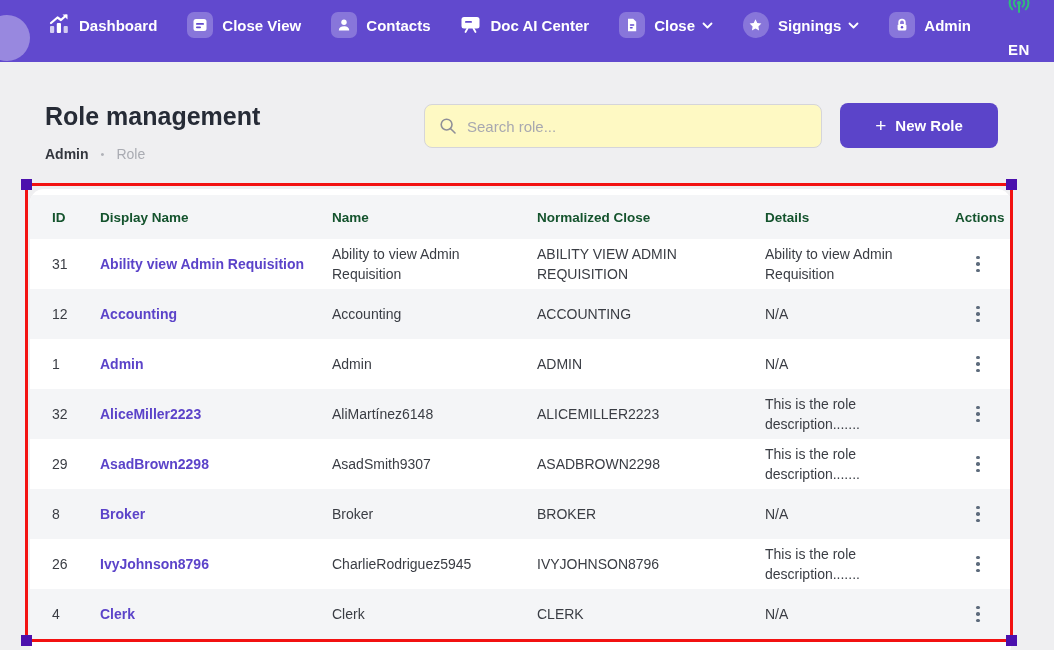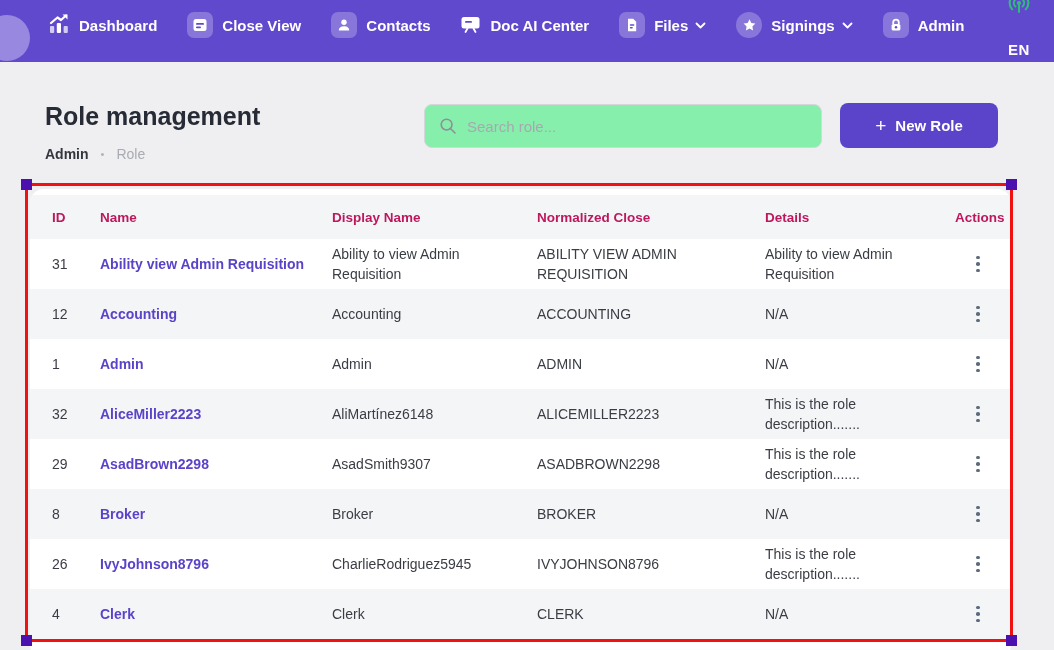--- a/index.html
+++ b/index.html
@@ -42,21 +42,21 @@
     padding:40px 56px 0 45px;
   }
   .title-block { flex:1 1 auto; }
   .page-title { font-size:25px; font-weight:700; color:#262b36; line-height:28px; }
   .breadcrumb { display:flex; align-items:center; gap:12px; margin-top:16px; font-size:14px; }
   .crumb-current { color:#33363e; font-weight:600; }
   .crumb-sep { color:#b0b2b8; font-size:11px; }
   .crumb-parent { color:#a9abb2; font-weight:500; }
 
   .search-box {
-    width:398px; height:44px; background:#86efac;
+    width:398px; height:44px; background:#fef9c3;
     border:1px solid #d5d5da; border-radius:8px;
     display:flex; align-items:center; gap:10px; padding:0 14px;
     margin:2px 18px 0 0;
   }
   .search-box input {
     border:none; outline:none; flex:1; font-size:15px;
     font-family:"Liberation Sans", sans-serif; color:#3a3d44; background:transparent;
   }
   .search-box input::placeholder { color:#a8a8b0; }
 
@@ -70,21 +70,21 @@
   .plus-glyph { font-size:19px; font-weight:400; line-height:1; }
 
   
   .table-card {
     position:absolute; left:30px; top:189px; width:981px; height:470px;
     background:#fff; border-radius:14px; overflow:hidden;
   }
   .tgrid { display:grid; grid-template-columns:70px 232px 205px 228px 190px 1fr; align-items:center; }
   .thead {
     height:44px; background:#f4f5f7; margin:6px 0 0 0;
-    font-size:13.5px; font-weight:700; color:#be185d;
+    font-size:13.5px; font-weight:700; color:#14532d;
   }
   .th { padding-right:10px; }
   .th.first { padding-left:22px; }
   .th.last { text-align:right; padding-right:10px; }
   .trow { height:50px; font-size:14px; color:#3a3d44; }
   .trow.alt { background:#f4f5f7; }
   .cell { padding-right:14px; line-height:20px; }
   .cell.first { padding-left:22px; }
   .cell-name a, .cell-name span {
     color:#5b43c9; font-weight:700; text-decoration:none; cursor:pointer;
@@ -164,21 +164,21 @@
     </div>
 
     <div class="nav-item">
       <span class="icon-bg">
         <svg width="16" height="16" viewBox="0 0 16 16">
           <path d="M4 1.8 h5.2 l3 3 v9.4 h-8.2 z" fill="#fff"></path>
           <rect x="5.8" y="7.2" width="4.6" height="1.5" rx=".75" fill="#6149ce"></rect>
           <rect x="5.8" y="10" width="3" height="1.5" rx=".75" fill="#6149ce"></rect>
         </svg>
       </span>
-      <span>Files</span>
+      <span>Close</span>
       <span class="chev">
         <svg width="11" height="7" viewBox="0 0 11 7">
             <path d="M1.5 1.5 L5.5 5.5 L9.5 1.5" stroke="#fff" stroke-width="1.8" fill="none" stroke-linecap="round" stroke-linejoin="round"></path>
           </svg>
       </span>
     </div>
 
     <div class="nav-item">
       <span class="icon-bg round">
         <svg width="15" height="15" viewBox="0 0 15 15">
@@ -244,22 +244,22 @@
   <button class="new-role-btn">
     <span class="plus-glyph">+</span>
     <span>New Role</span>
   </button>
 </section>
 
 <div class="table-card">
 
   <div class="tgrid thead">
     <div class="th first">ID</div>
+    <div class="th">Display Name</div>
     <div class="th">Name</div>
-    <div class="th">Display Name</div>
     <div class="th">Normalized Close</div>
     <div class="th">Details</div>
     <div class="th last">Actions</div>
   </div>
 
   <div class="tgrid trow">
     <div class="cell first">31</div>
     <div class="cell cell-name"><span>Ability view Admin Requisition</span></div>
     <div class="cell">Ability to view Admin Requisition</div>
     <div class="cell">ABILITY VIEW ADMIN REQUISITION</div>

